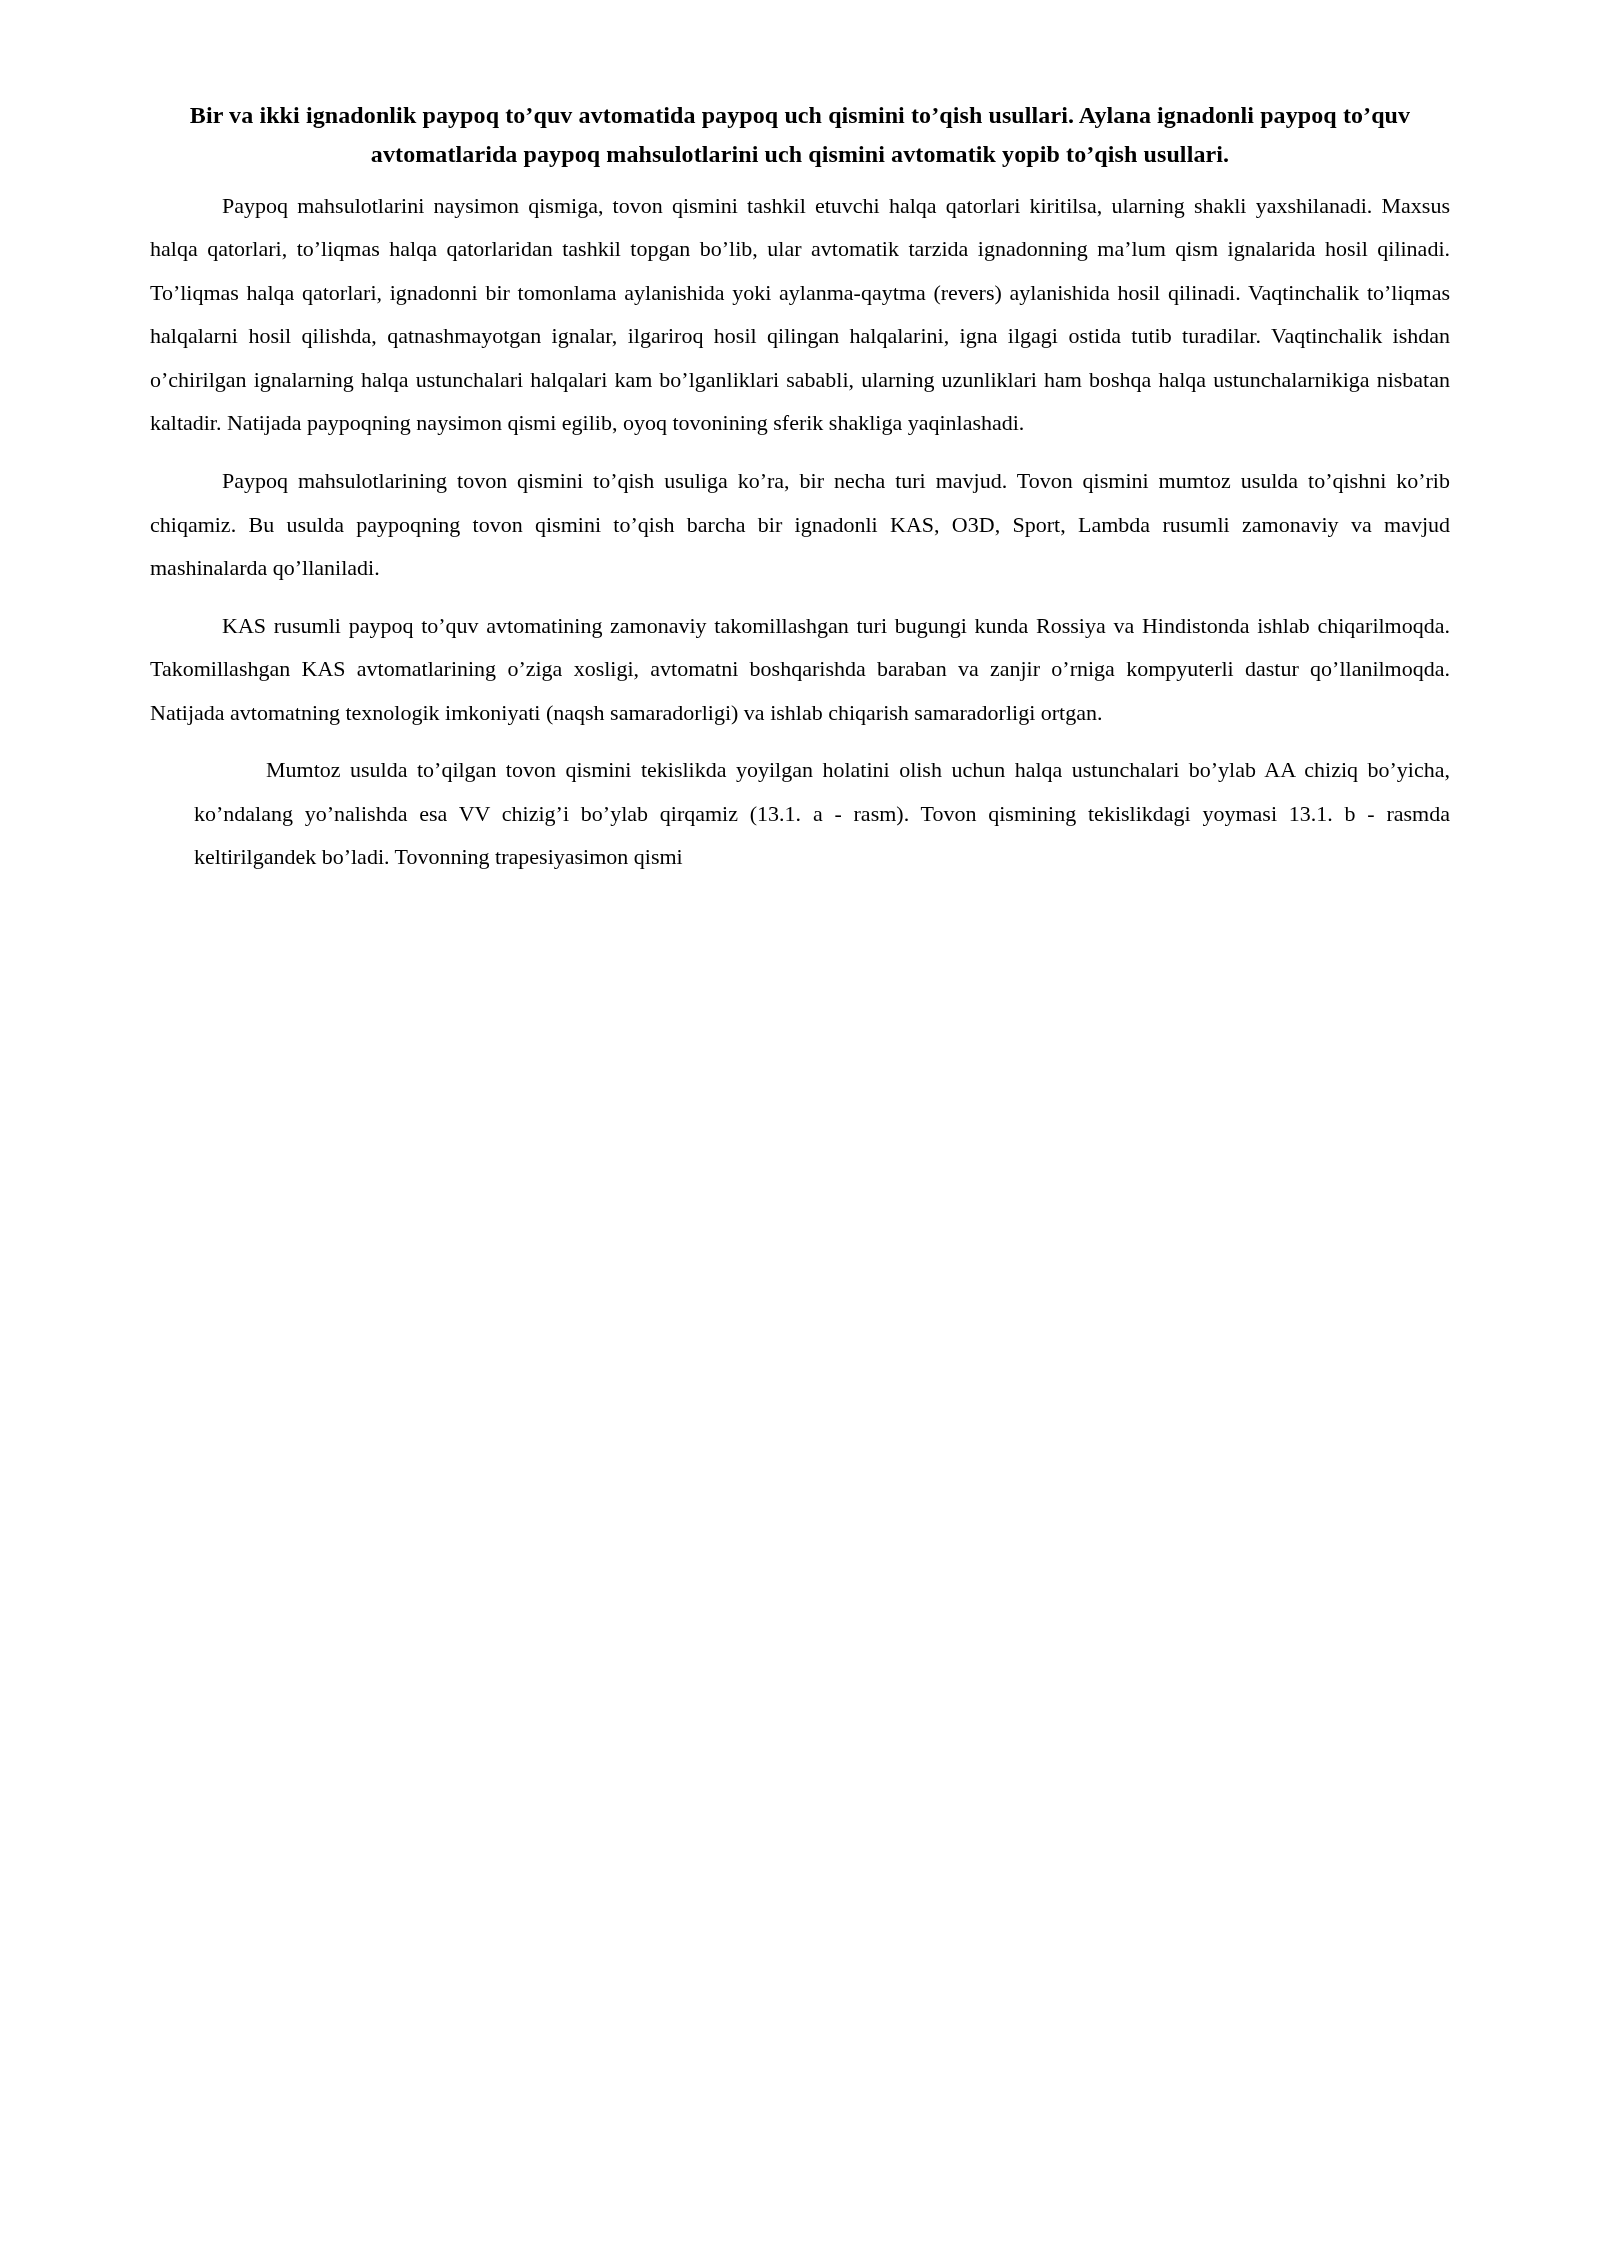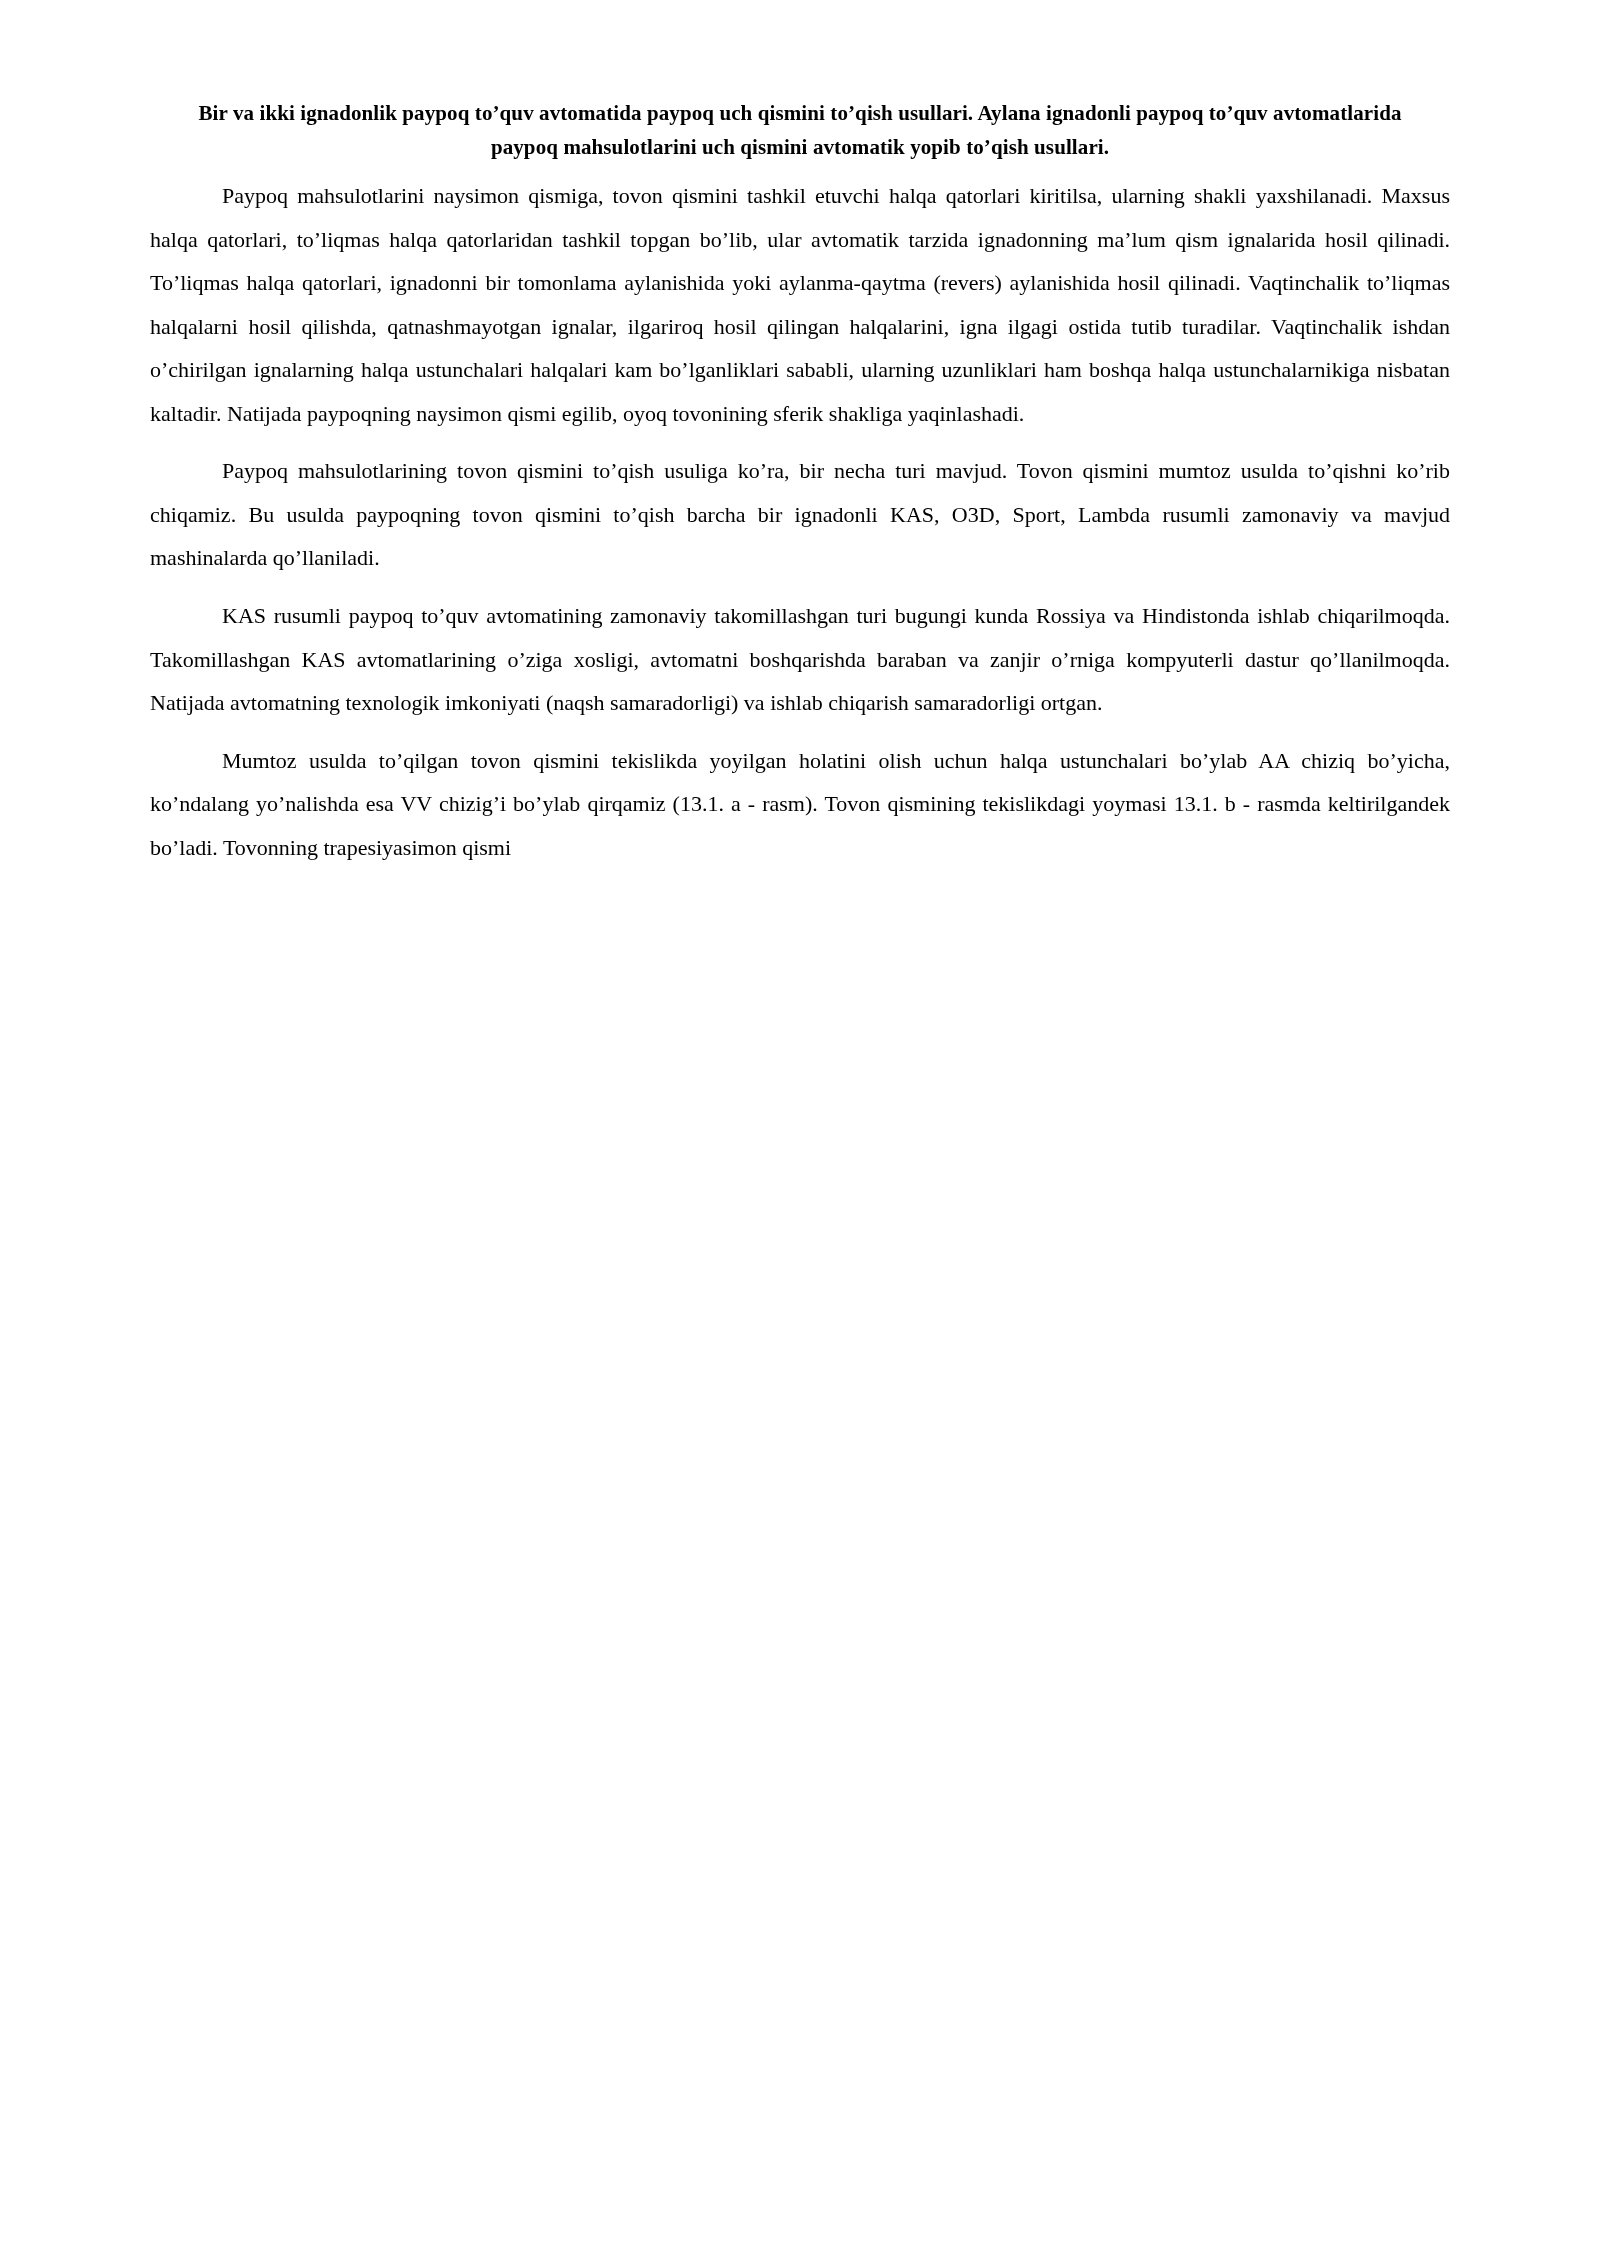--- a/index.html
+++ b/index.html
@@ -17,37 +17,38 @@
   .page {
     width: 1600px;
     min-height: 2262px;
     box-sizing: border-box;
     padding: 96px 150px 60px 150px;
     background: #ffffff;
   }
   .doc-title {
     text-align: center;
     font-weight: bold;
-    font-size: 21px;
+    font-size: 24px;
     line-height: 1.62;
     margin: 0 0 10px 0;
     padding: 0 34px;
     letter-spacing: 0.1px;
   }
   .para {
     text-align: justify;
     text-justify: inter-word;
     font-size: 22px;
     line-height: 1.98;
     margin: 0 0 14px 0;
     text-indent: 72px;
     hyphens: none;
   }
   .para:last-child {
     margin-bottom: 0;
+    margin-left: 44px;
   }
 </style>
 </head>
 <body>
 
 <div class="page">
 
   <h1 class="doc-title">Bir va ikki ignadonlik paypoq to’quv avtomatida paypoq uch qismini to’qish usullari. Aylana ignadonli paypoq to’quv avtomatlarida paypoq mahsulotlarini uch qismini avtomatik yopib to’qish usullari.</h1>
 
   <p class="para">Paypoq mahsulotlarini naysimon qismiga, tovon qismini tashkil etuvchi halqa qatorlari kiritilsa, ularning shakli yaxshilanadi. Maxsus halqa qatorlari, to’liqmas halqa qatorlaridan tashkil topgan bo’lib, ular avtomatik tarzida ignadonning ma’lum qism ignalarida hosil qilinadi. To’liqmas halqa qatorlari, ignadonni bir tomonlama aylanishida yoki aylanma-qaytma (revers) aylanishida hosil qilinadi. Vaqtinchalik to’liqmas halqalarni hosil qilishda, qatnashmayotgan ignalar, ilgariroq hosil qilingan halqalarini, igna ilgagi ostida tutib turadilar. Vaqtinchalik ishdan o’chirilgan ignalarning halqa ustunchalari halqalari kam bo’lganliklari sababli, ularning uzunliklari ham boshqa halqa ustunchalarnikiga nisbatan kaltadir. Natijada paypoqning naysimon qismi egilib, oyoq tovonining sferik shakliga yaqinlashadi.</p>

